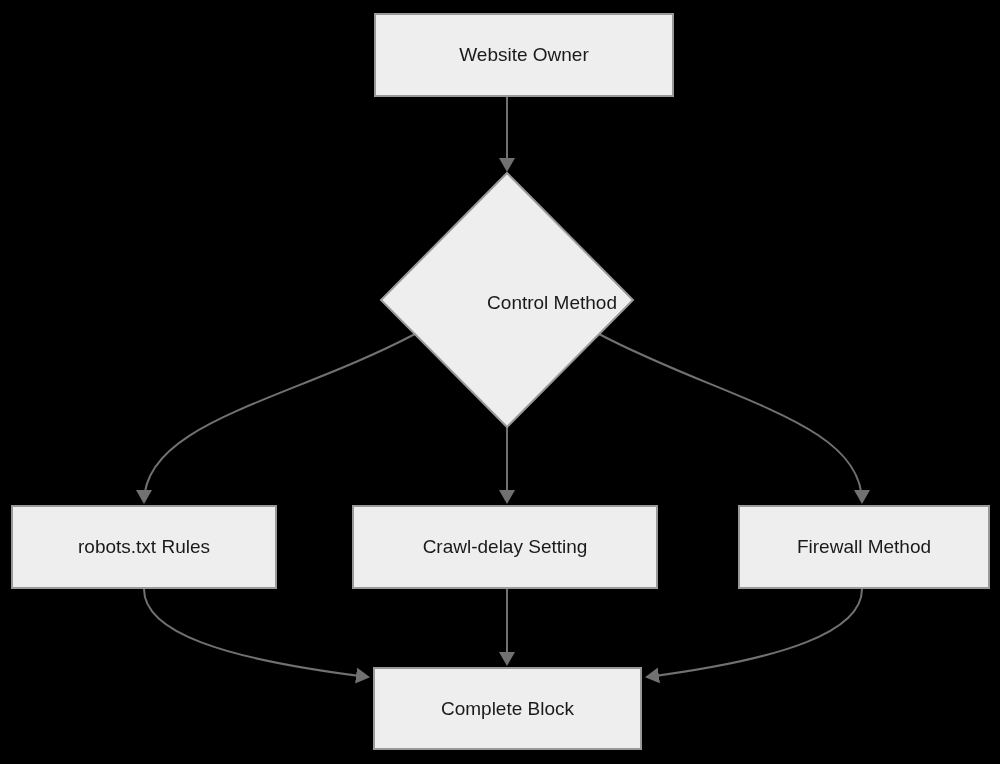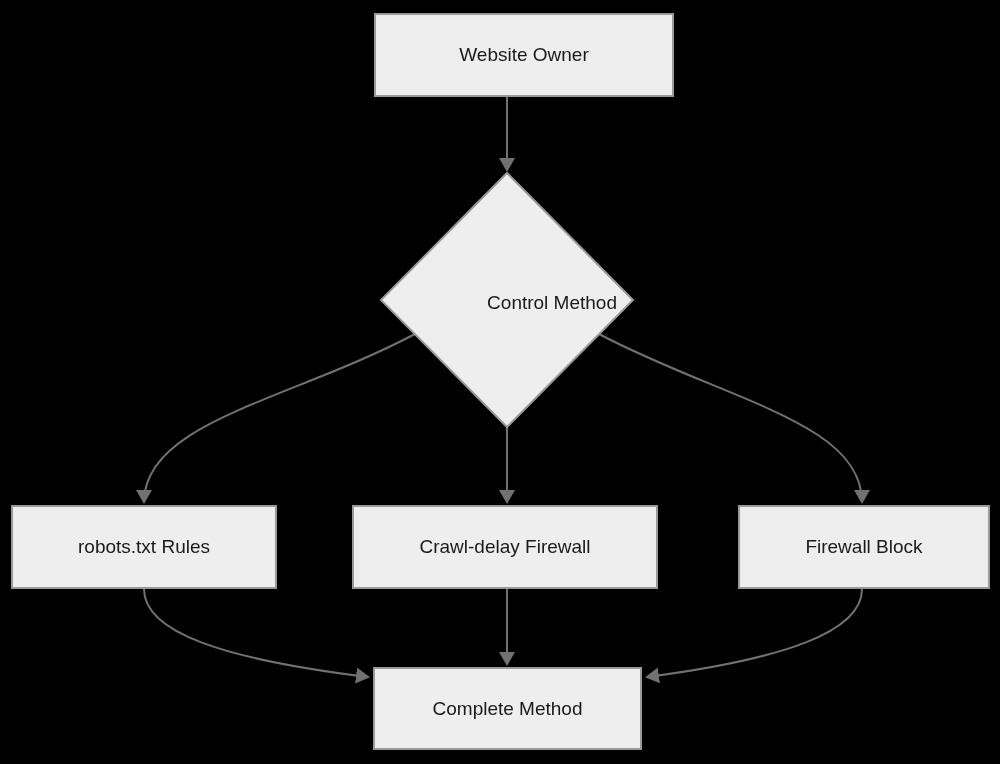--- a/index.html
+++ b/index.html
@@ -72,24 +72,24 @@
     <span>Website Owner</span>
   </div>
 
   <div class="diamond-label">Control Method</div>
 
   <div class="node" style="left:11px;top:505px;width:266px;height:84px">
     <span>robots.txt Rules</span>
   </div>
 
   <div class="node" style="left:352px;top:505px;width:306px;height:84px">
-    <span>Crawl-delay Firewall</span>
+    <span>Crawl-delay Setting</span>
   </div>
 
   <div class="node" style="left:738px;top:505px;width:252px;height:84px">
-    <span>Firewall Block</span>
+    <span>Firewall Method</span>
   </div>
 
   <div class="node" style="left:373px;top:667px;width:269px;height:83px">
-    <span>Complete Method</span>
+    <span>Complete Block</span>
   </div>
 
 </div>
 
 </body></html>

